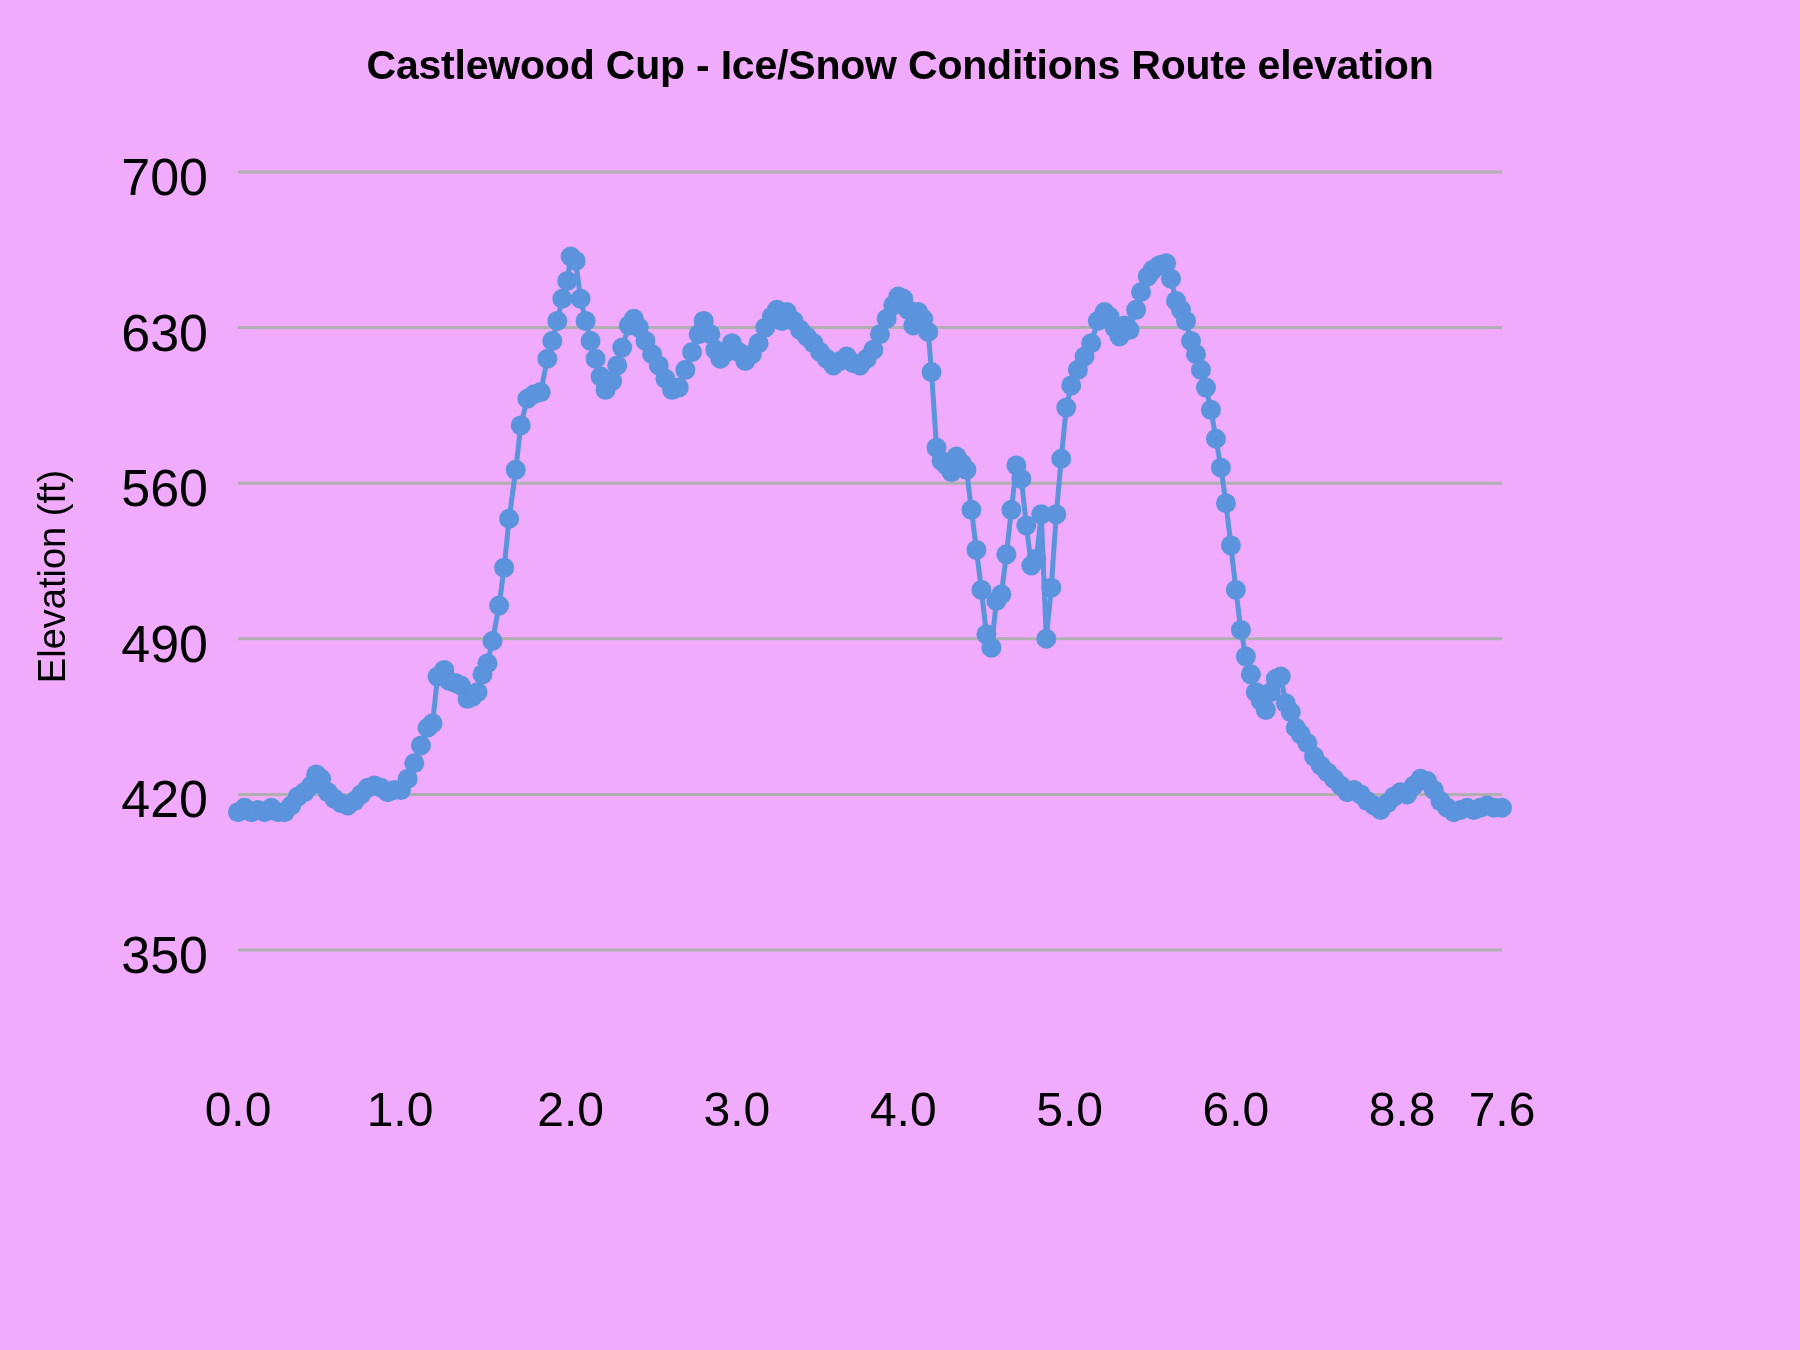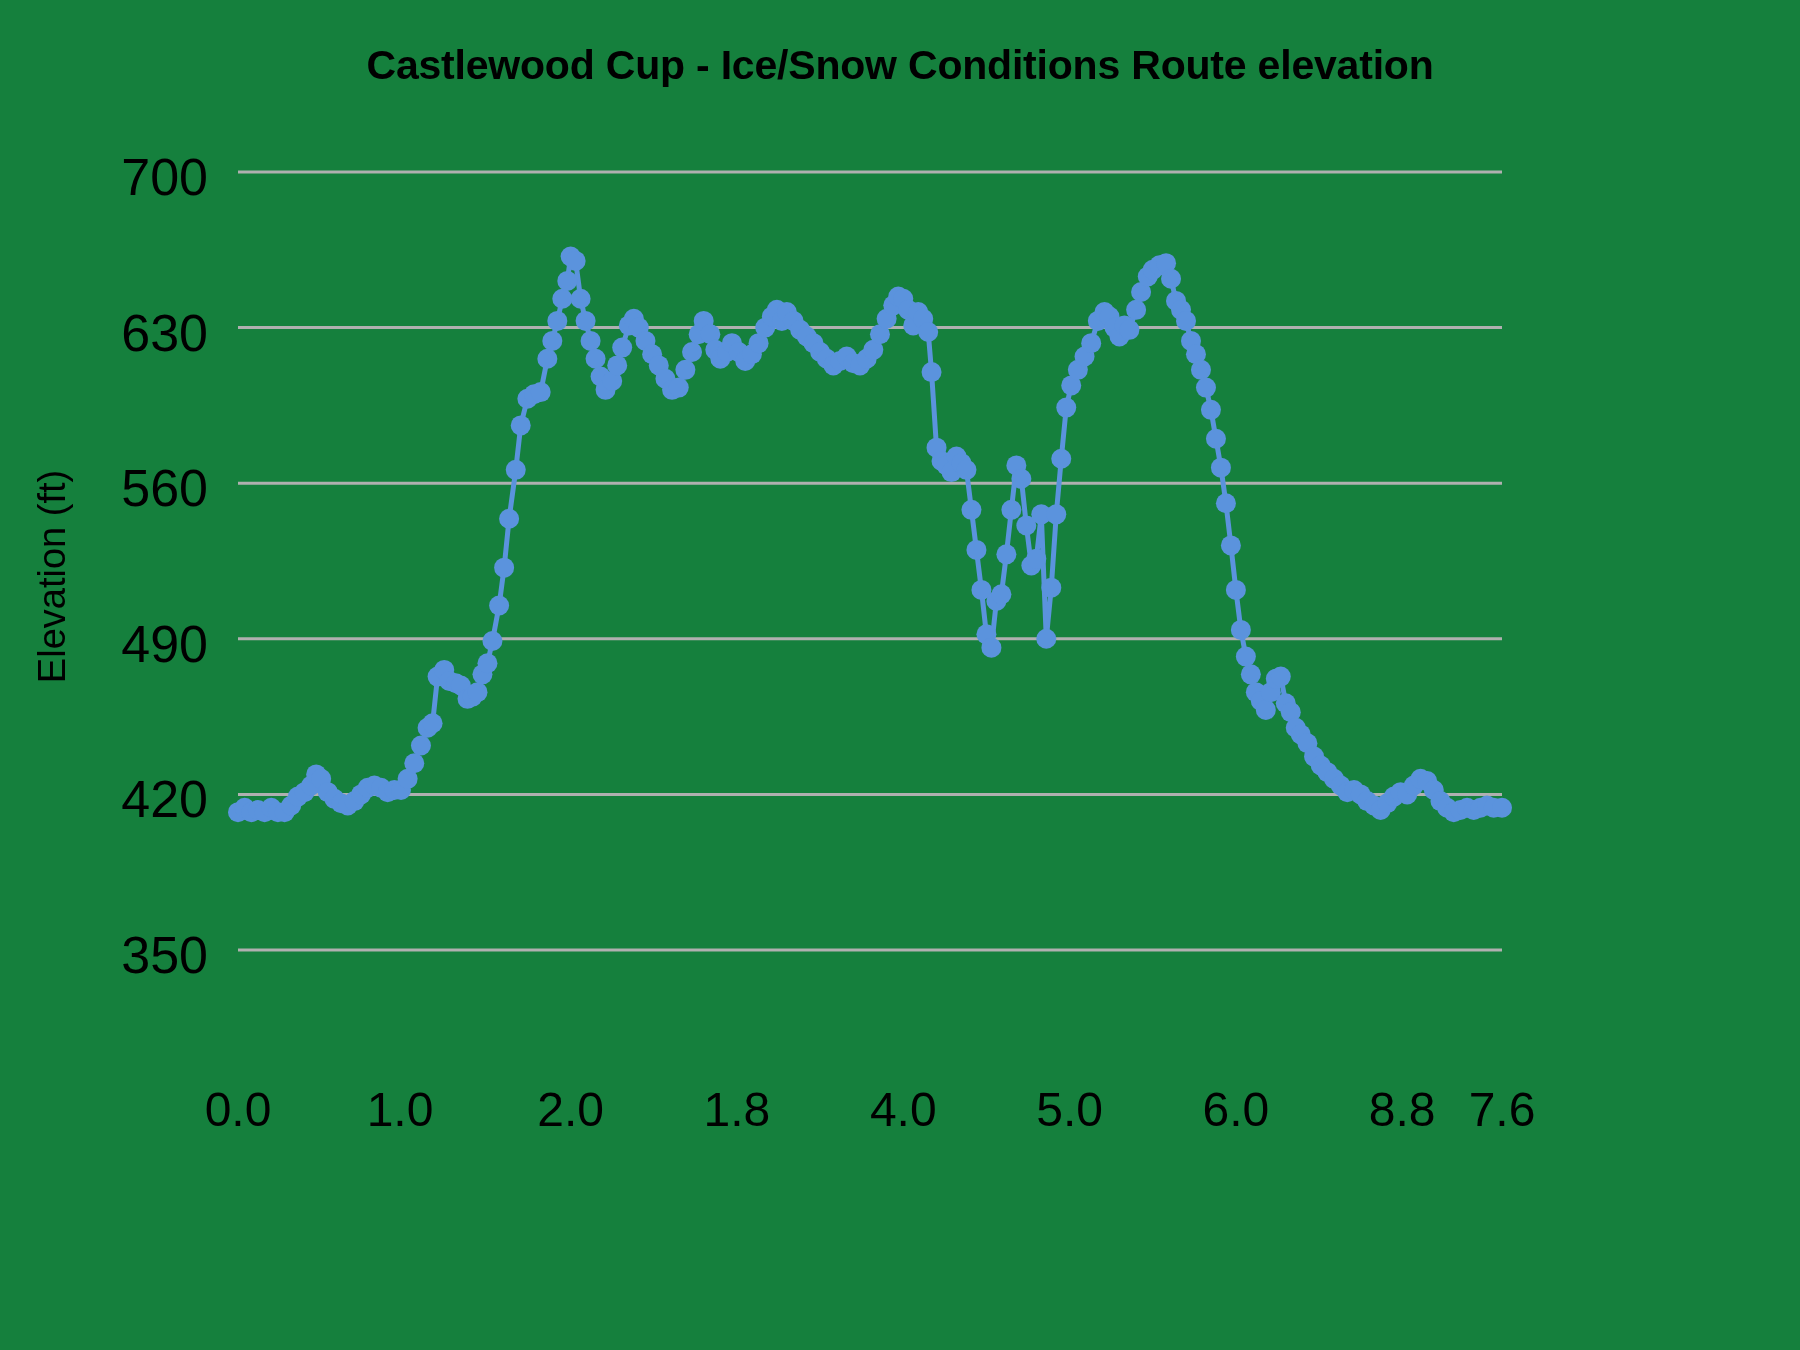--- a/index.html
+++ b/index.html
@@ -10,21 +10,21 @@
   body {
     width: 1800px;
     height: 1350px;
     font-family: "Liberation Sans", sans-serif;
     overflow: hidden;
   }
   #chart-root {
     position: relative;
     width: 1800px;
     height: 1350px;
-    background: #15803d;
+    background: #f0abfc;
   }
   #chart-title {
     position: absolute;
     left: 0;
     top: 42px;
     width: 1800px;
     text-align: center;
     font-size: 41px;
     font-weight: bold;
     color: #000000;
@@ -321,21 +321,21 @@
       <div class="ytick-label" style="left: 80px; width: 128px; top: 302.6px;">630</div>
       <div class="ytick-label" style="left: 80px; width: 128px; top: 458.2px;">560</div>
       <div class="ytick-label" style="left: 80px; width: 128px; top: 613.8px;">490</div>
       <div class="ytick-label" style="left: 80px; width: 128px; top: 769.4px;">420</div>
       <div class="ytick-label" style="left: 80px; width: 128px; top: 925px;">350</div>
     </div>
   <div id="xtick-container">
       <div class="xtick-label" style="left: 168px; width: 140px; top: 1082px;">0.0</div>
       <div class="xtick-label" style="left: 330px; width: 140px; top: 1082px;">1.0</div>
       <div class="xtick-label" style="left: 500.632px; width: 140px; top: 1082px;">2.0</div>
-      <div class="xtick-label" style="left: 666.947px; width: 140px; top: 1082px;">1.8</div>
+      <div class="xtick-label" style="left: 666.947px; width: 140px; top: 1082px;">3.0</div>
       <div class="xtick-label" style="left: 833.263px; width: 140px; top: 1082px;">4.0</div>
       <div class="xtick-label" style="left: 999.579px; width: 140px; top: 1082px;">5.0</div>
       <div class="xtick-label" style="left: 1165.89px; width: 140px; top: 1082px;">6.0</div>
       <div class="xtick-label" style="left: 1332.21px; width: 140px; top: 1082px;">8.8</div>
       <div class="xtick-label" style="left: 1432px; width: 140px; top: 1082px;">7.6</div>
     </div>
 
 
   <div id="y-axis-title">Elevation (ft)</div>
 

